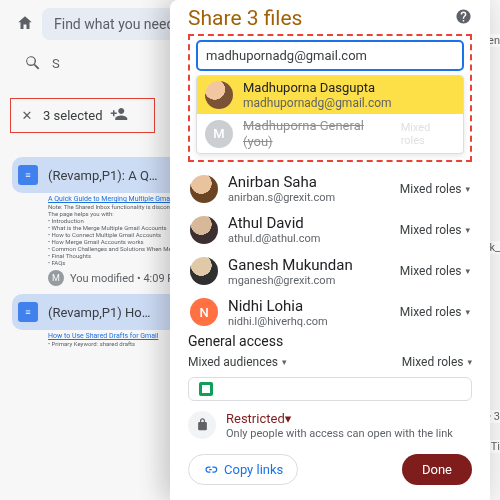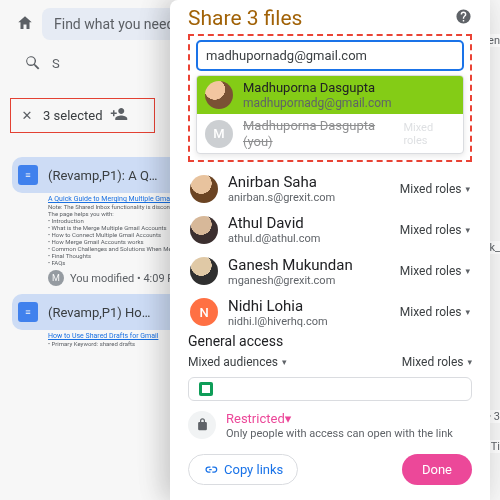--- a/index.html
+++ b/index.html
@@ -26,21 +26,21 @@
     .bg .meta .m-avatar{width:16px;height:16px;border-radius:50%;background:#9aa0a6;color:#fff;display:flex;align-items:center;justify-content:center;font-size:9px;}
     .overlay { position:absolute; top:0; left:170px; width:320px; height:500px; background:transparent;}
     .dialog { position:absolute; top:0; left:0; right:0; bottom:0; background:#fff; border-radius:8px 0 0 0; box-shadow: -8px 0 24px rgba(0,0,0,.15), 0 0 40px rgba(0,0,0,.08); padding: 6px 18px 14px 18px; display:flex; flex-direction:column; overflow:hidden;}
     .dlg-header{ display:flex; align-items:center; justify-content:space-between; padding-bottom:2px;}
     .dlg-title{ font-size:21px; color:#a16207;}
     .dlg-help svg{width:17px;height:17px;fill:#5f6368;}
     .input-area{ border:2px dashed #ea4335; padding:4px 6px 6px 6px; margin-top:2px;}
     .combo{ border:2px solid #1a73e8; border-radius:5px; padding:6px 8px; font-size:13px; color:#3c4043; background:#fff;}
     .suggest{ background:#fff; border:1px solid #dadce0; border-radius:4px; margin-top:4px; box-shadow:0 2px 6px rgba(0,0,0,.1); overflow:hidden;}
     .sug-row{ display:flex; align-items:center; gap:10px; padding:4px 8px;}
-    .sug-row.sel{ background:#84cc16;}
+    .sug-row.sel{ background:#fde047;}
     .sug-row.fade{ opacity:.5;}
     .avatar{ width:28px;height:28px; border-radius:50%; background:#ccc; display:flex;align-items:center;justify-content:center; color:#fff; font-size:13px; font-weight:500; flex-shrink:0;}
     .avatar.img{ background: radial-gradient(circle at 35% 30%, #f2c6a0 0 38%, #7a5234 39% 100%);}
     .avatar.m{ background:#9aa0a6;}
     .sug-txt .name{ font-size:13px; color:#202124; line-height:1.2;}
     .sug-txt .email{ font-size:12px; color:#5f6368; line-height:1.2;}
     .share-list{ margin-top:6px; overflow:auto;}
     .srow{ display:flex; align-items:center; gap:10px; padding:5px 2px;}
     .srow .avatar{ width:28px; height:28px;}
     .av-a{background: radial-gradient(circle at 40% 30%, #e8c39e 0 40%, #6b4423 41% 100%);}
@@ -53,26 +53,26 @@
     .role{ display:flex; align-items:center; gap:4px; font-size:12px; color:#3c4043;}
     .role .tri{ font-size:9px; color:#5f6368;}
     .section-title{ font-size:14px; color:#202124; }
     .ga-row{ display:flex; align-items:center; justify-content:space-between; margin-top:6px;}
     .chip{ display:inline-flex; align-items:center; gap:6px; border:1px solid #dadce0; border-radius:6px; padding:4px 10px; font-size:12px; color:#3c4043; margin-top:8px;}
     .chip .sheet-icon{ width:14px;height:14px;background:#0f9d58;border-radius:2px; position:relative;}
     .chip .sheet-icon::after{content:""; position:absolute; inset:3px; background:#fff;}
     .restrict{ display:flex; align-items:flex-start; gap:10px; margin-top:10px;}
     .restrict .lock{ width:28px;height:28px; border-radius:50%; background:#f1f3f4; display:flex;align-items:center;justify-content:center;}
     .restrict .lock svg{ width:15px;height:15px;fill:#5f6368;}
-    .restrict .txt .t1{ font-size:13px; color:#ec4899; display:flex; align-items:center; }
+    .restrict .txt .t1{ font-size:13px; color:#7f1d1d; display:flex; align-items:center; }
     .restrict .txt .t2{ font-size:11px; color:#5f6368; margin-top:1px;text-align:right;}
     .footer{ display:flex; align-items:center; justify-content:space-between; margin-top:14px;}
     .copy{ display:inline-flex; align-items:flex-start; gap:6px; border:1px solid #dadce0; border-radius:18px; padding:7px 14px; font-size:13px; color:#1a73e8; background:#fff;}
     .copy svg{ width:15px;height:15px; fill:#1a73e8;}
-    .done{ background:#ec4899; color:#fff; border:none; border-radius:18px; padding:8px 20px; font-size:13px;}
+    .done{ background:#7f1d1d; color:#fff; border:none; border-radius:18px; padding:8px 20px; font-size:13px;}
     .mixed-roles-faded{ font-size:11px; color:#bdc1c6; margin-left:auto;}
     .tri{ display:inline-block;}
     .edge-tag { position:absolute; right:0; font-size:11px; color:#5f6368; background:#fff;}
   </style>
 </head>
 <body>
 
 <div class="bg">
   <div class="topbar">
     <span class="home-icon">
@@ -153,21 +153,21 @@
         <div class="sug-row sel">
           <div class="avatar img"></div>
           <div class="sug-txt">
             <div class="name">Madhuporna Dasgupta</div>
             <div class="email">madhupornadg@gmail.com</div>
           </div>
         </div>
         <div class="sug-row fade">
           <div class="avatar m">M</div>
           <div class="sug-txt">
-            <div class="name" style="text-decoration:line-through;">Madhuporna Dasgupta (you)</div>
+            <div class="name" style="text-decoration:line-through;">Madhuporna General (you)</div>
           </div>
           <span class="mixed-roles-faded">Mixed roles</span>
         </div>
       </div>
     </div>
 
     <div class="share-list">
       <div class="srow">
         <div class="avatar av-a"></div>
         <div class="info">

